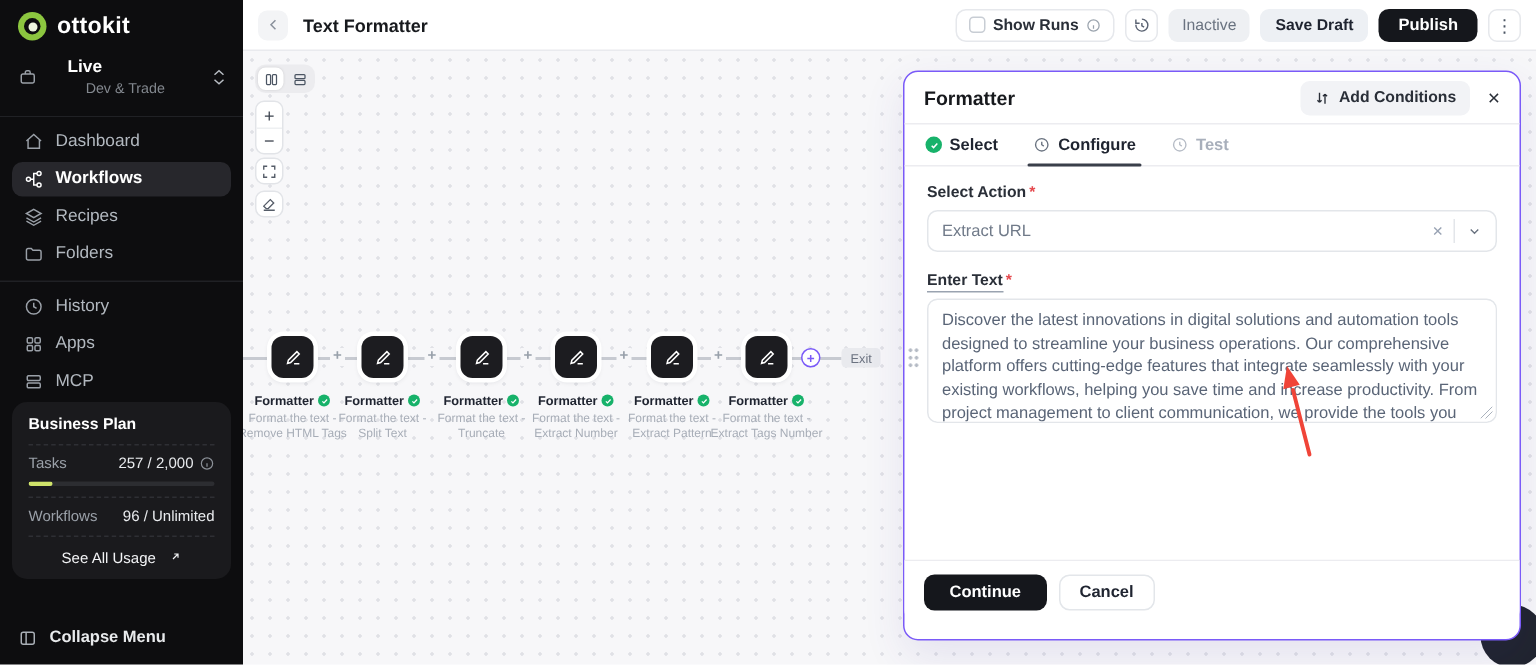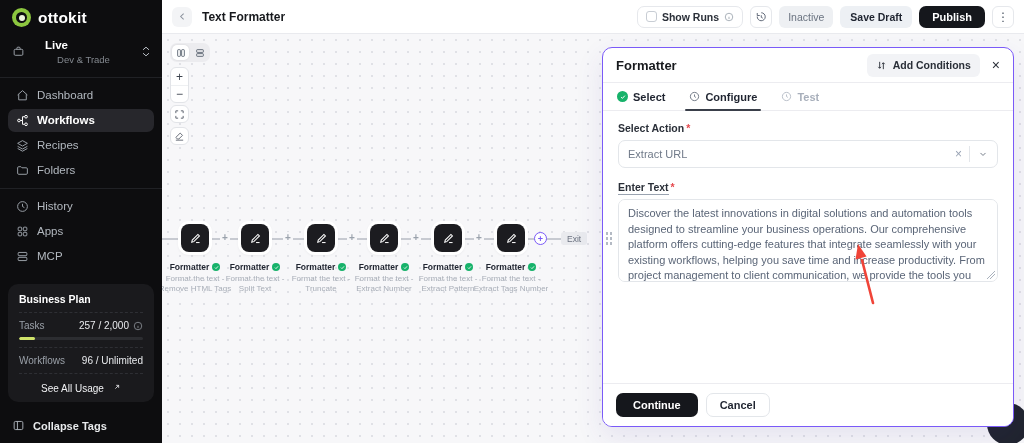--- a/index.html
+++ b/index.html
@@ -19,21 +19,21 @@
   .ws-name { color:#fff; font-size:11.5px; font-weight:700; line-height:1.2; }
   .ws-sub { color:#83888f; font-size:9.5px; margin-top:1px;text-align:center; }
   .ws-chevrons { color:#b8bdc4; display:flex; flex-direction:column; gap:1px; }
   .sb-divider { height:1px; background:#202125; margin:4px 0 6px; }
   .nav { padding:0 8px; }
   .nav-item { display:flex; align-items:center; gap:8px; height:23px; padding:0 8px; border-radius:7px; font-size:11.5px; color:#b2b8bf; cursor:pointer; margin-bottom:2px; }
   .nav-item .nicon { color:#9aa0a8; }
   .nav-item.active { background:#27272c; color:#fff; font-weight:700; }
   .nav-item.active .nicon { color:#fff; }
   .sb-spacer { flex:1; }
-  .plan-card { margin:0 8px 8px; background:#1a1a1d; border-radius:10px; padding:9px 11px 8px; }
+  .plan-card { margin:0 8px 24px; background:#1a1a1d; border-radius:10px; padding:9px 11px 8px; }
   .plan-title { color:#fff; font-size:10.5px; font-weight:700; }
   .plan-sep { border-top:1px dashed #2e2f34; margin:7px 0; }
   .plan-row { display:flex; align-items:center; justify-content:space-between; font-size:10px; }
   .plan-label { color:#9aa0a8; }
   .plan-value { color:#e9ebee; display:flex; align-items:center; gap:4px; }
   .plan-info { color:#8b9097; cursor:pointer; }
   .progress-track { height:3px; border-radius:2px; background:#2c2d31; margin-top:6px; overflow:hidden; }
   .progress-fill { height:100%; border-radius:2px; background:#CFE36A; }
   .usage-link { display:flex; justify-content:center; gap:9px; color:#f2f3f5; font-size:10px; font-weight:400; cursor:pointer; padding-top:2px; }
   .collapse-row { display:flex; align-items:center; gap:8px; padding:9px 12px 11px; color:#e8eaec; font-size:11px; font-weight:700; cursor:pointer; }
@@ -98,21 +98,21 @@
   .select-box { height:28px; border:1px solid #e3e6ea; border-radius:7px; display:flex; align-items:center; padding:0 9px; cursor:pointer; background:#fff; }
   .select-value { flex:1; font-size:11px; color:#707a89; }
   .sel-clear { font-size:12px; color:#98a2b3; cursor:pointer; padding:0 7px; }
   .sel-div { width:1px; height:16px; background:#e3e6ea; }
   .sel-chev { color:#6a7380; padding-left:8px; cursor:pointer; }
   .field-gap { height:13px; }
   .ta-wrap { position:relative; margin-top:6px; }
   textarea.enter-text { width:100%; height:83px; border:1px solid #e3e6ea; border-radius:7px; padding:6px 9px; font-family:"Liberation Sans", sans-serif; font-size:11px; line-height:1.42; color:#5a6577; resize:none; outline:none; display:block; }
   .ta-grip { position:absolute; right:3px; bottom:3px; width:8px; height:8px;
     background:linear-gradient(135deg, transparent 46%, #aab2bd 46% 52%, transparent 52% 68%, #aab2bd 68% 74%, transparent 74%); }
-  .p-footer { position:absolute; left:0; right:0; bottom:0; border-top:1px solid #ececf0; padding:9px 13px; display:flex; gap:8px; align-items:center; border-radius:0 0 9px 9px; background:#fff; }
+  .p-footer { position:absolute; left:0; right:0; bottom:10px; border-top:1px solid #ececf0; padding:9px 13px; display:flex; gap:8px; align-items:center; border-radius:0 0 9px 9px; background:#fff; }
   .btn-continue { background:#15171c; color:#fff; border-radius:7px; padding:6px 17px; font-size:11px; font-weight:700; cursor:pointer; }
   .btn-cancel { background:#fff; color:#1f2430; border:1px solid #e3e6ea; border-radius:7px; padding:5px 13px; font-size:11px; font-weight:700; cursor:pointer; }
 
   .annot { position:absolute; inset:0; width:100%; height:100%; z-index:30; pointer-events:none; }
 </style>
 </head>
 <body>
 
 <div class="sidebar">
   <div class="logo-row">
@@ -249,21 +249,21 @@
         </svg>
     </div>
   </div>
   <div class="collapse-row">
     <span class="nicon">
         <svg width="13" height="13" viewBox="0 0 24 24" fill="none" stroke="currentColor" stroke-width="1.8">
           <rect x="4" y="4.5" width="16" height="15" rx="2.5"></rect>
           <path d="M10 4.5v15"></path>
         </svg>
       </span>
-    <span>Collapse Tags</span>
+    <span>Collapse Menu</span>
   </div>
 </div>
 
 <div class="main">
   <div class="topbar">
     <div class="back-btn">
       <svg width="11" height="11" viewBox="0 0 24 24" fill="none" stroke="currentColor" stroke-width="2.2">
           <path d="M14.5 5.5L8 12l6.5 6.5"></path>
         </svg>
     </div>

